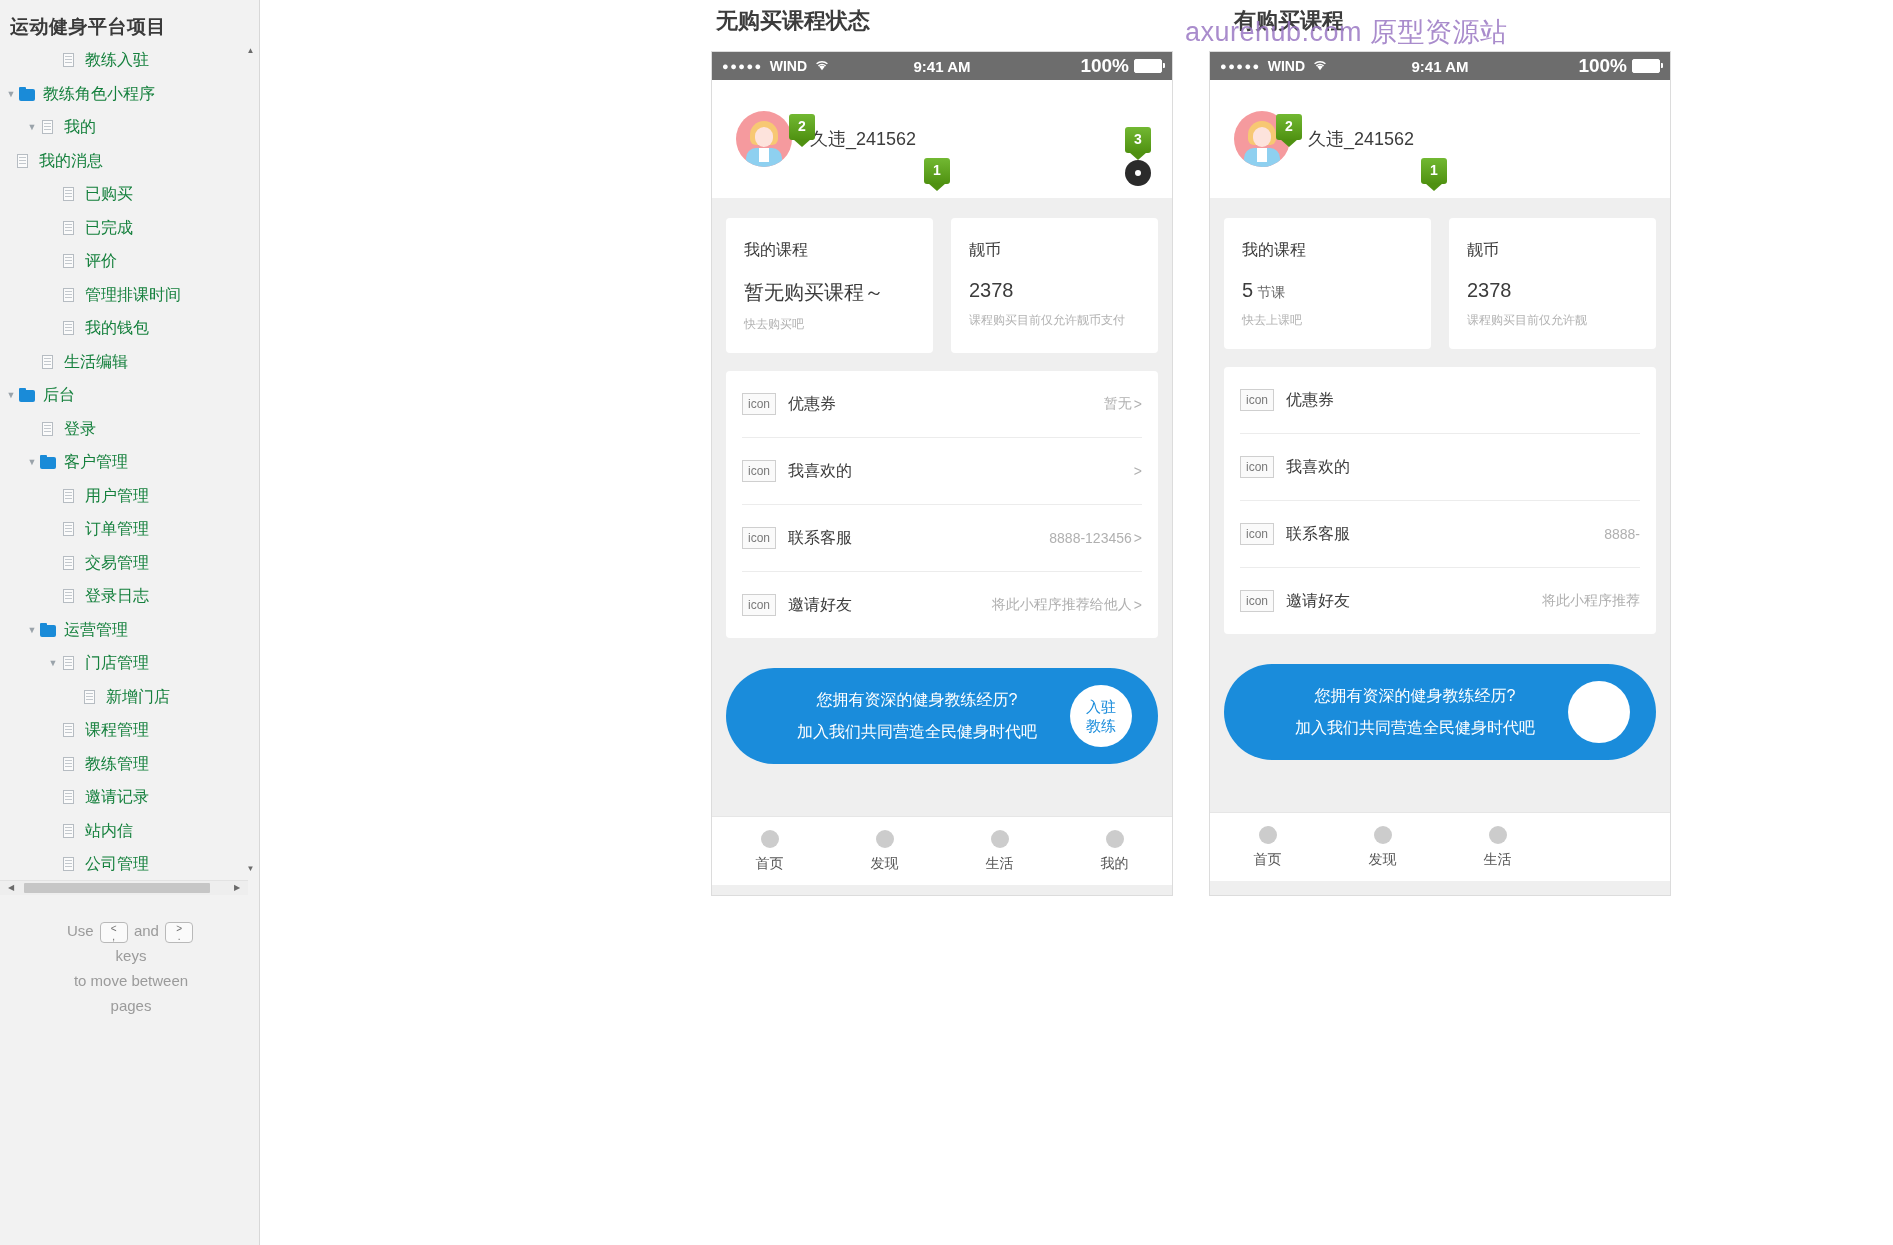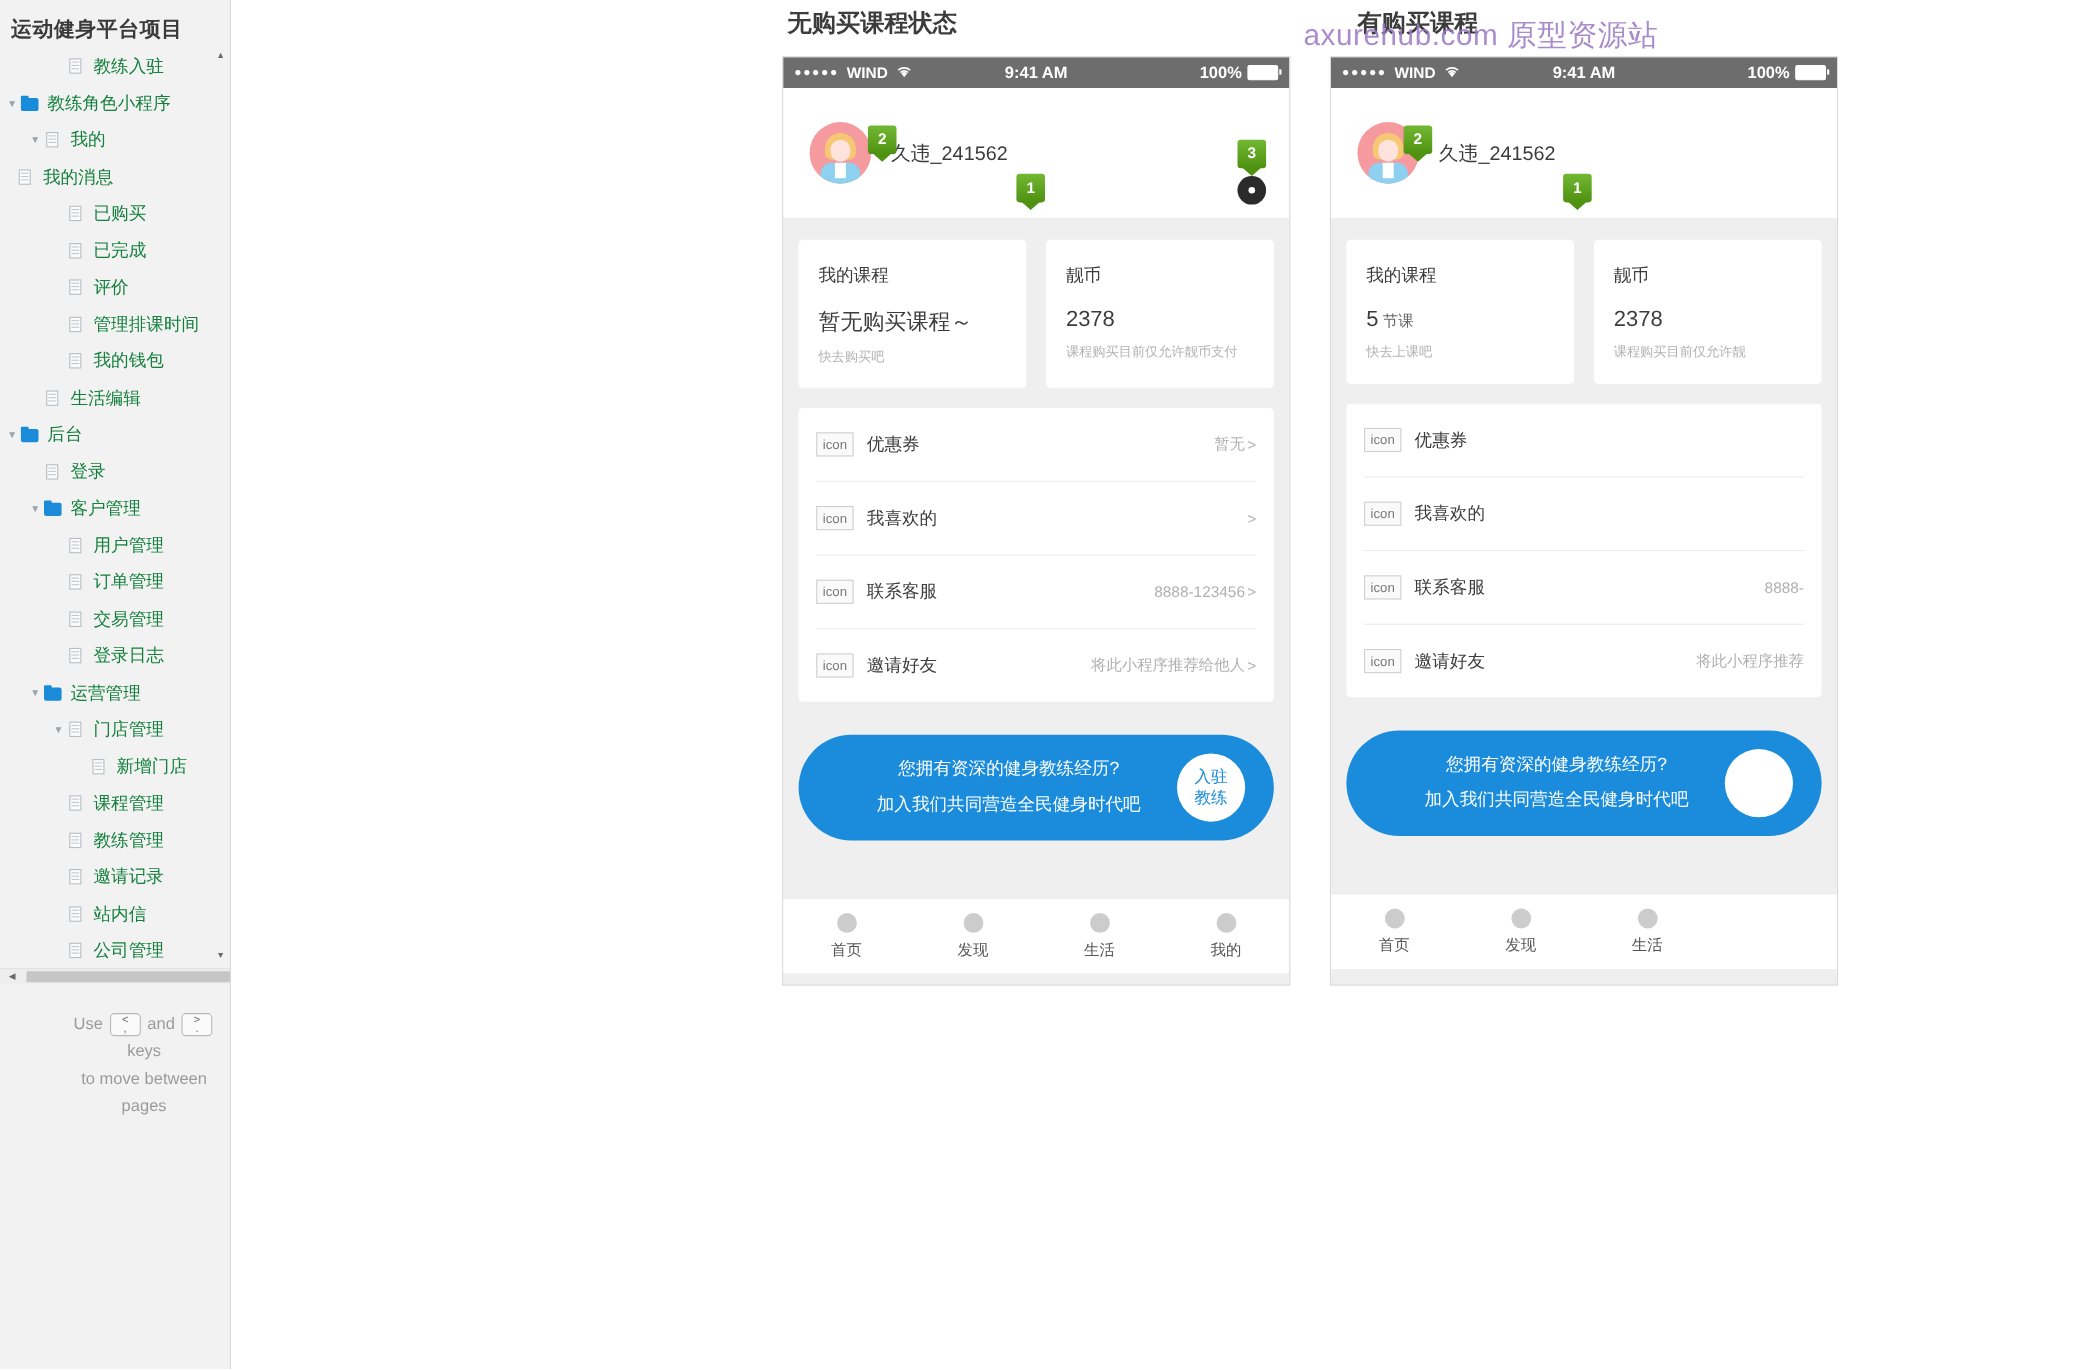--- a/index.html
+++ b/index.html
@@ -13,21 +13,21 @@
     width: 1893px;
     height: 1245px;
     overflow: hidden;
     background: #ffffff;
   }
 
   
   #sidebar {
     position: absolute;
     left: 0; top: 0;
-    width: 210px;
+    width: 260px;
     height: 1245px;
     background: #f2f2f2;
     border-right: 1px solid #d8d8d8;
     box-sizing: border-box;
     overflow: hidden;
   }
   #sidebar-title {
     font-size: 19px;
     font-weight: bold;
     color: #3a3a3a;
@@ -223,21 +223,21 @@
     text-align: center;
     font-size: 15px;
     pointer-events: none;
   }
   .sb-right {
     margin-left: auto;
     display: flex;
     align-items: center;
     gap: 5px;
   }
-  .sb-batt-txt { font-size: 15px; margin-left: 20px; }
+  .sb-batt-txt { font-size: 19px; margin-left: 20px; }
   .sb-batt {
     width: 26px; height: 12px;
     border: 1px solid #ffffff;
     border-radius: 2px;
     position: relative;
     background: #ffffff;
   }
   .sb-batt::after {
     content: "";
     position: absolute;

